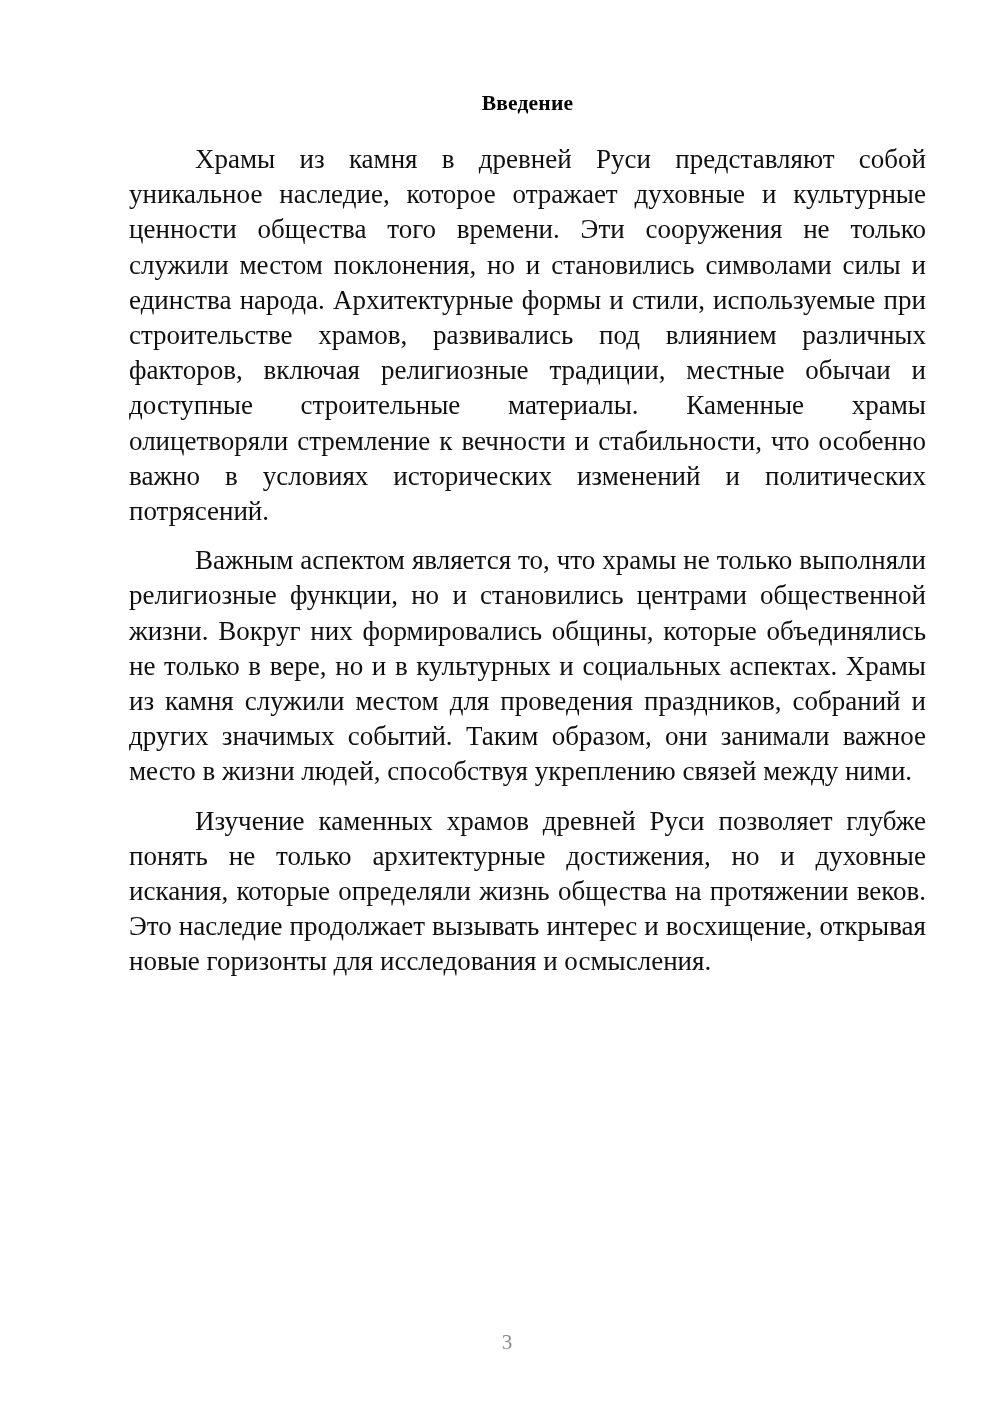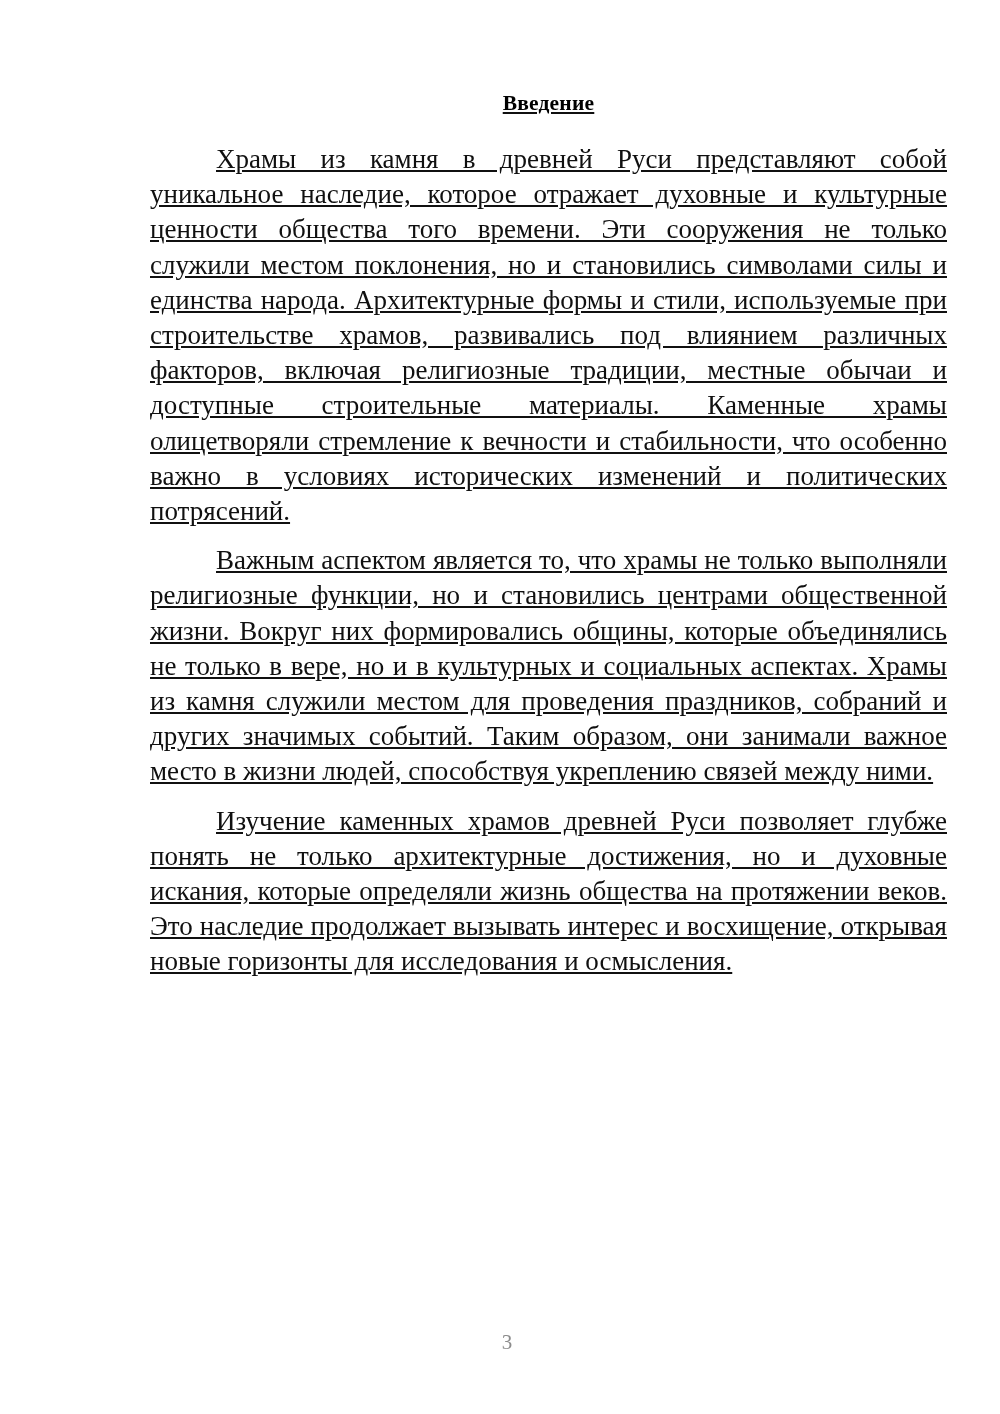--- a/index.html
+++ b/index.html
@@ -19,24 +19,23 @@
     position: relative;
     width: 1000px;
     height: 1414px;
     box-sizing: border-box;
     background: #ffffff;
     overflow: hidden;
   }
 
   .content {
     position: absolute;
-    left: 150px;
+    left: 129px;
     top: 86px;
     width: 797px;
-    text-decoration: underline;
   }
 
   .doc-heading {
     font-size: 21.5px;
     font-weight: bold;
     text-align: center;
     letter-spacing: 0.2px;
     margin: 0 0 22px 0;
     line-height: 34px;
     color: #000000;

